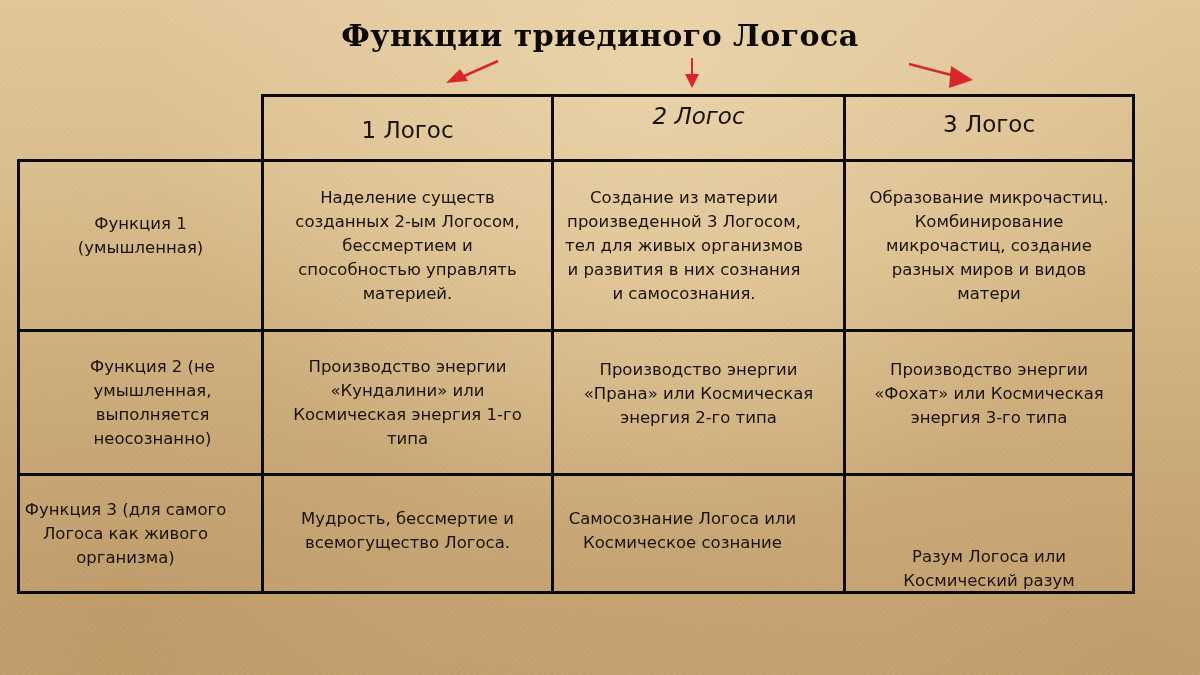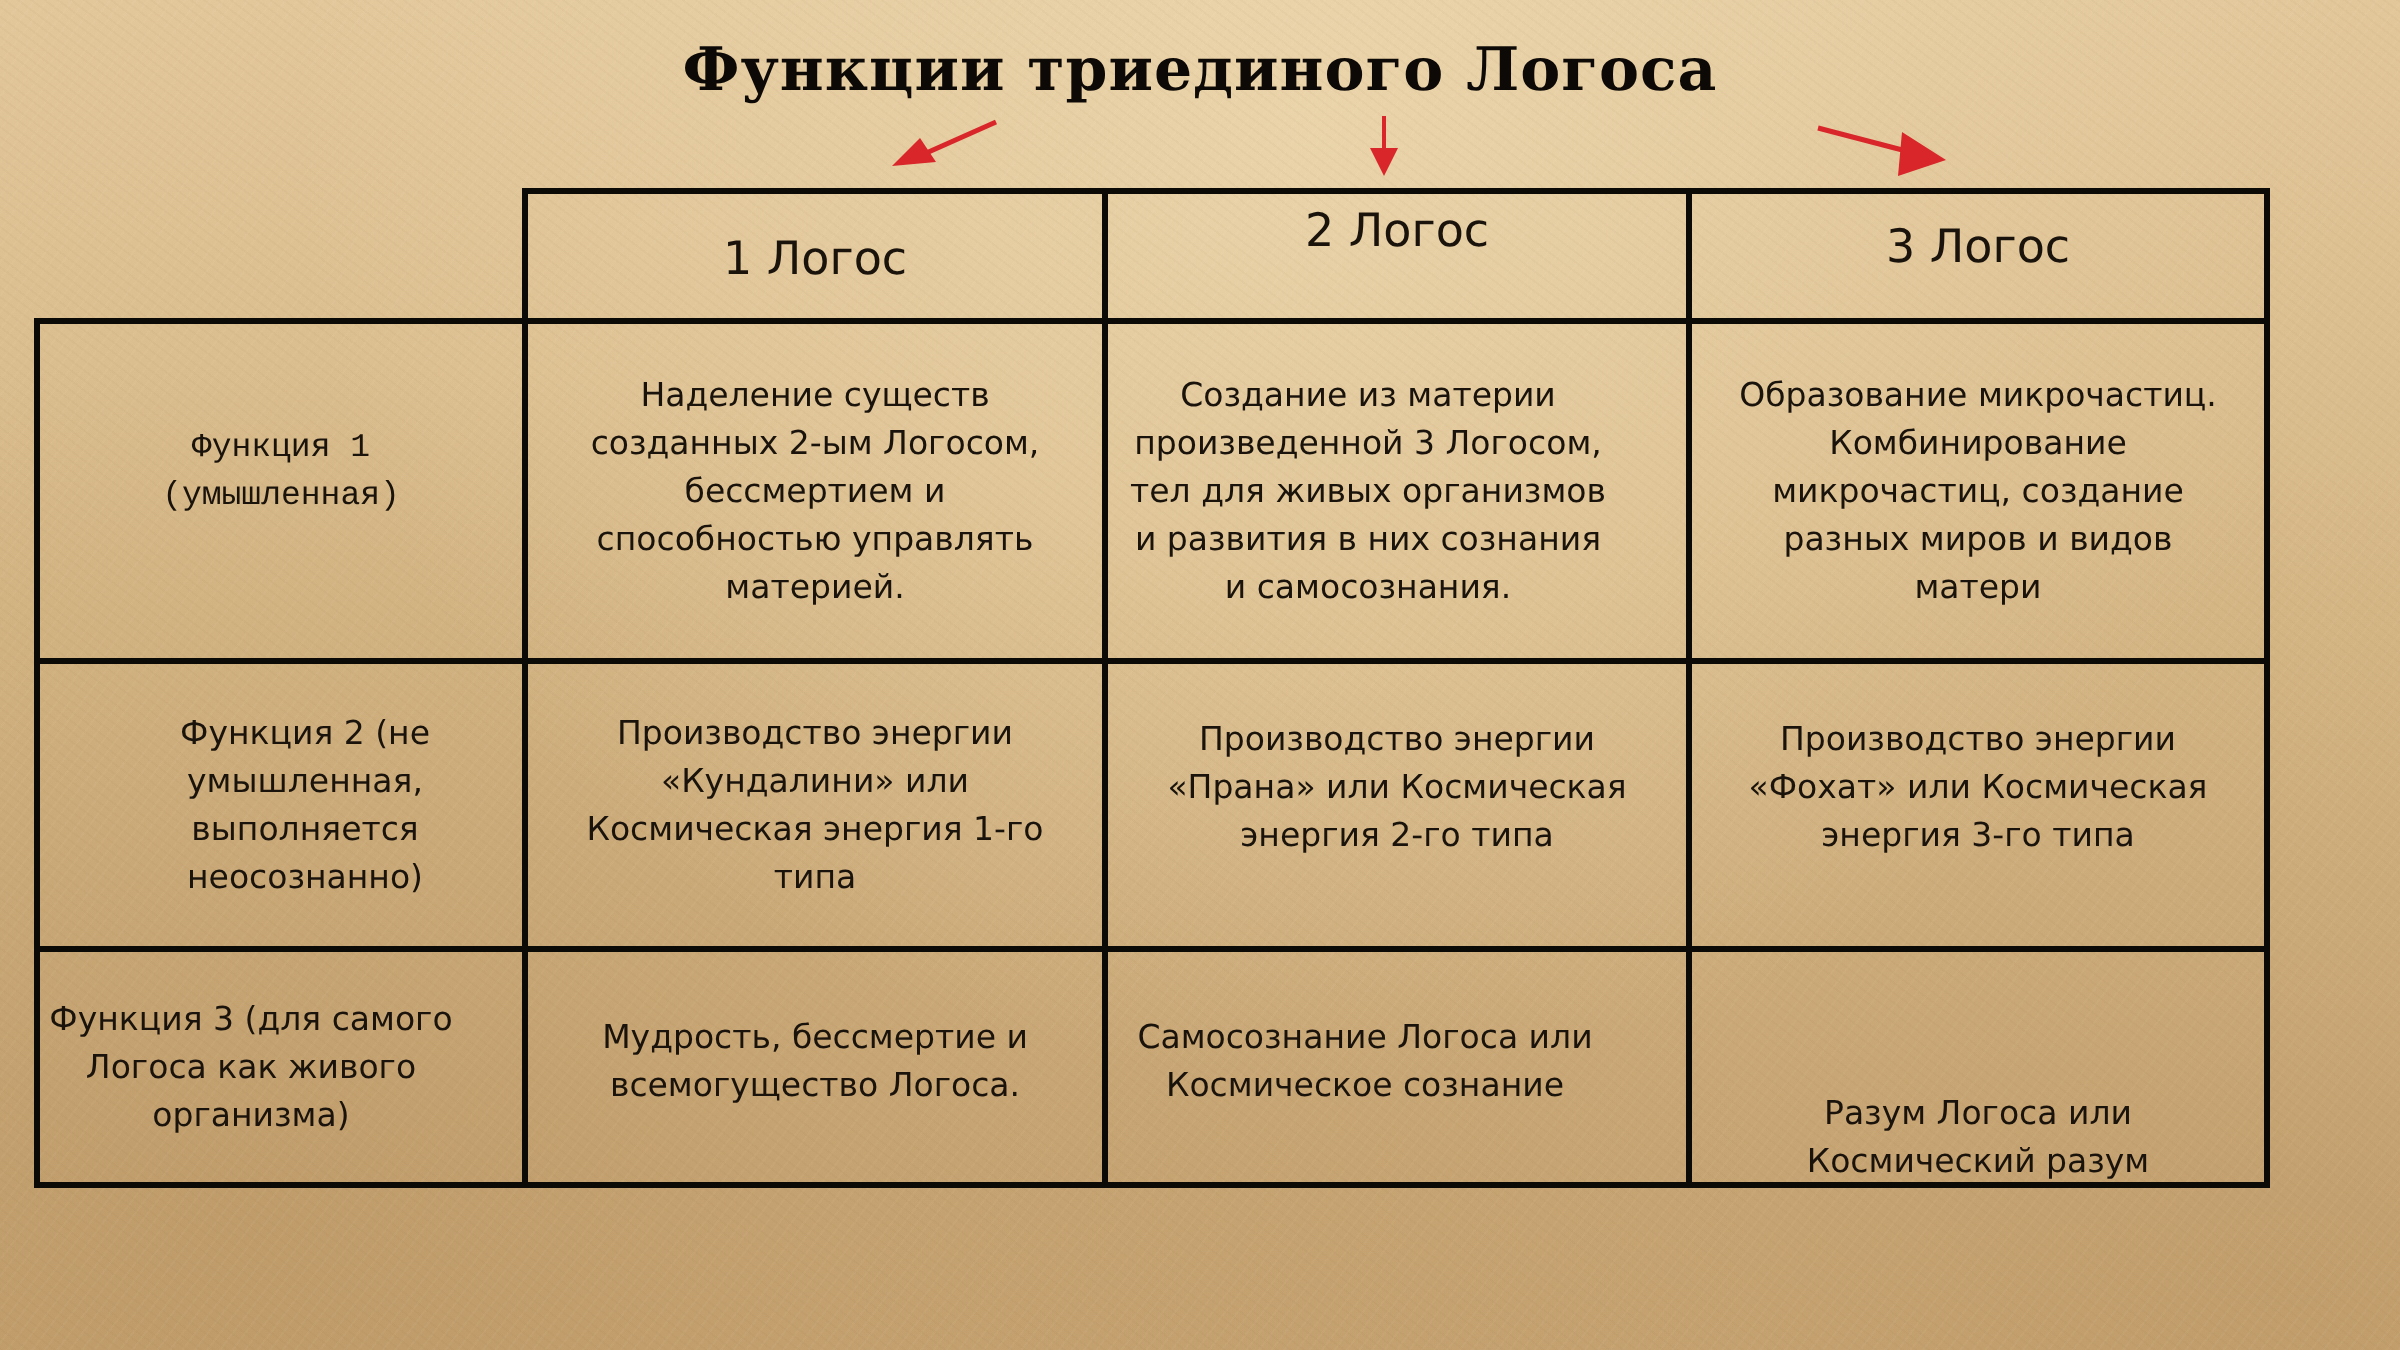--- a/index.html
+++ b/index.html
@@ -97,28 +97,28 @@
 
 <div class="vline" style="left:17px; top:159px; width:3px; height:435px;"></div>
 <div class="vline" style="left:261px; top:94px; width:3px; height:500px;"></div>
 <div class="vline" style="left:551px; top:94px; width:3px; height:500px;"></div>
 <div class="vline" style="left:843px; top:94px; width:3px; height:500px;"></div>
 <div class="vline" style="left:1132px; top:94px; width:3px; height:500px;"></div>
 
 <div class="cell hdr" style="left:264px; top:97px; width:287px; height:62px; padding-top:4px;">
   <span class="cell-text">1 Логос</span>
 </div>
-<div class="cell hdr" style="left:554px; top:97px; width:289px; height:46px; padding-bottom:8px;">
+<div class="cell hdr" style="left:554px; top:97px; width:289px; height:46px; padding-bottom:8px;font-style:italic;">
   <span class="cell-text">2 Логос</span>
 </div>
 <div class="cell hdr" style="left:846px; top:97px; width:286px; height:62px; padding-bottom:8px;">
   <span class="cell-text">3 Логос</span>
 </div>
 
-<div class="cell" style="left:20px; top:162px; width:241px; height:167px; padding-bottom:20px;font-family:Liberation Mono, monospace;">
+<div class="cell" style="left:20px; top:162px; width:241px; height:167px; padding-bottom:20px;">
   <span class="cell-text">Функция 1
 (умышленная)</span>
 </div>
 <div class="cell" style="left:264px; top:162px; width:287px; height:167px;">
   <span class="cell-text">Наделение существ
 созданных 2-ым  Логосом,
 бессмертием и
 способностью управлять
 материей.</span>
 </div>

